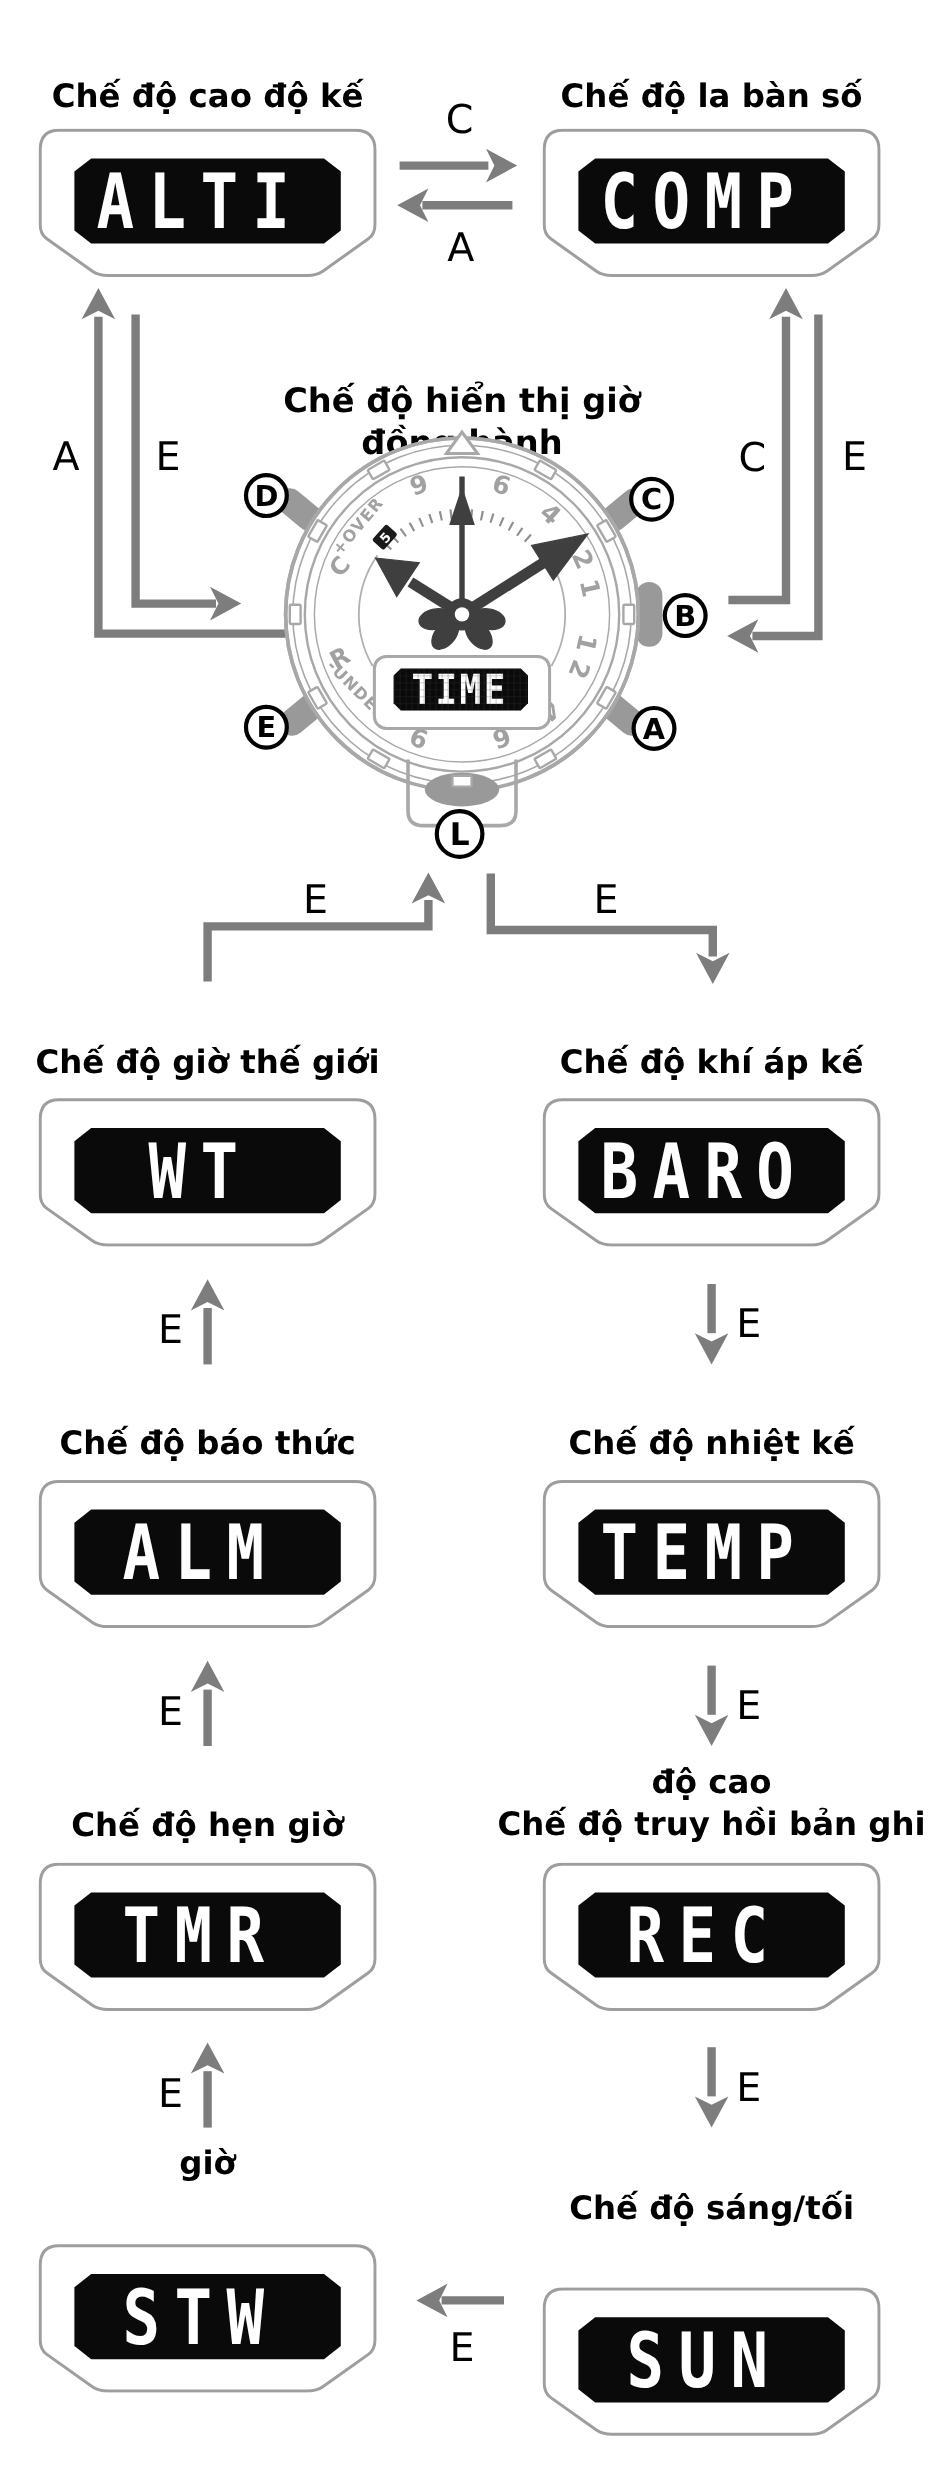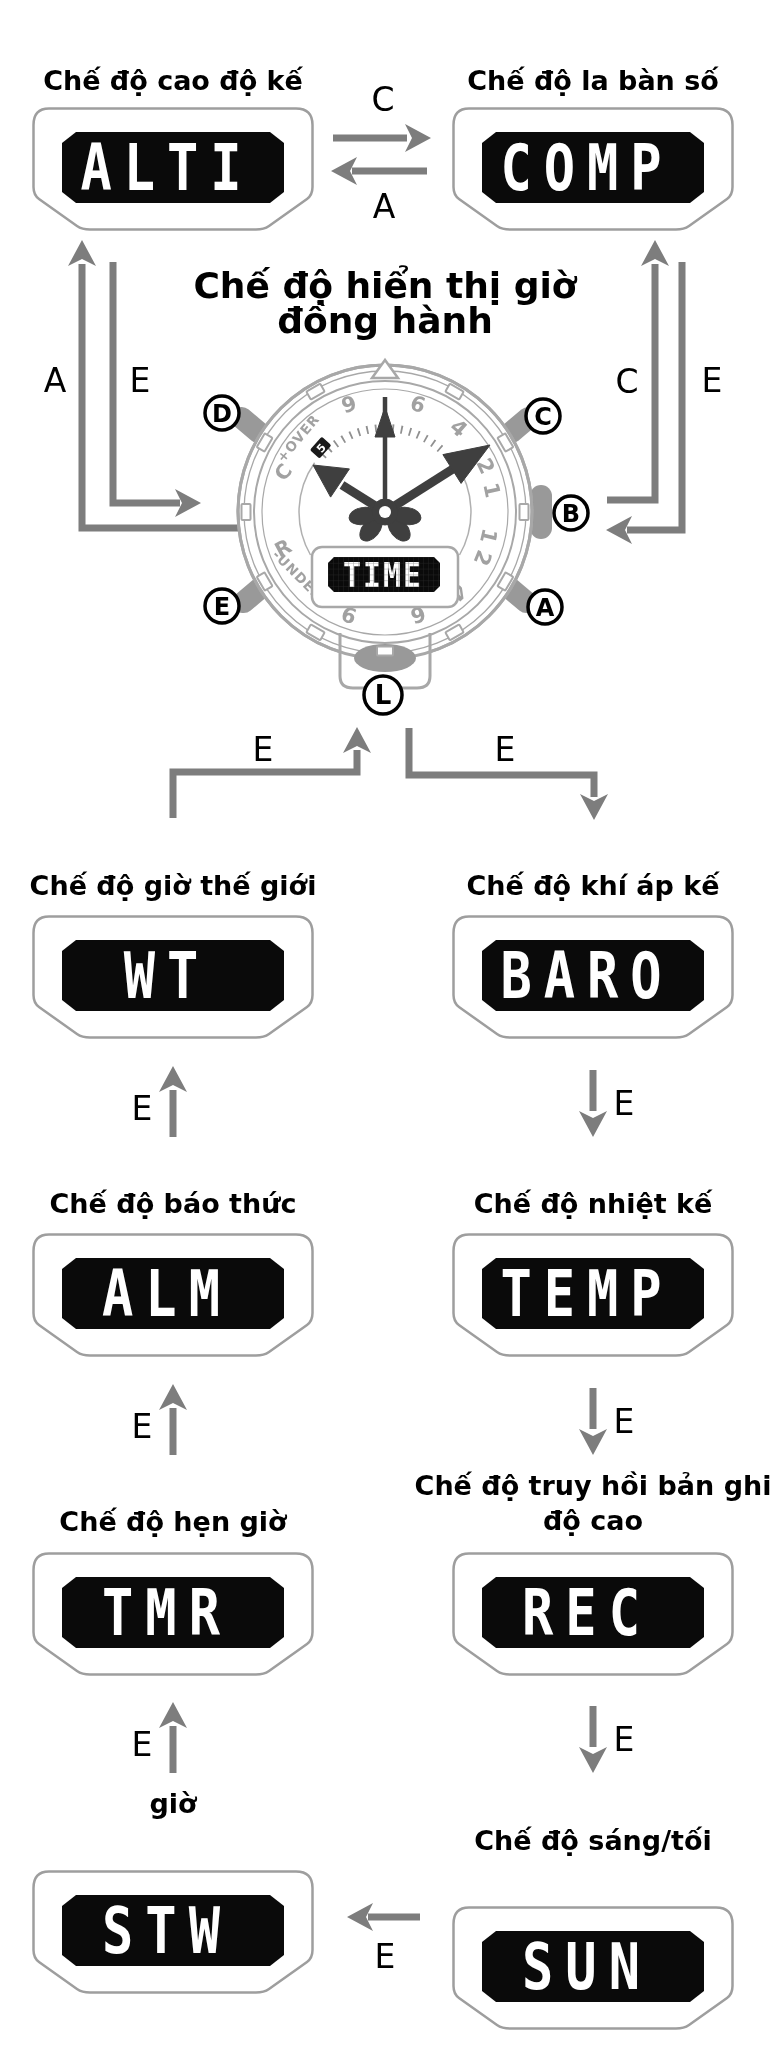--- a/index.html
+++ b/index.html
@@ -6,21 +6,21 @@
   #canvas {
     position:relative; width:776px; height:2072px; background:#ffffff;
     font-family:"DejaVu Sans", sans-serif; overflow:hidden;
   }
   .label {
     position:absolute; transform:translateX(-50%); text-align:center;
     font-weight:bold; font-size:27px; line-height:36px; color:#000;
     white-space:nowrap;
   }
   .label.two { line-height:35px; }
-  .watch-title { font-size:36px; line-height:37px; }
+  .watch-title { font-size:28px; line-height:37px;margin-top:48px; }
   .key {
     position:absolute; transform:translate(-50%,-50%);
     font-size:33px; color:#000; font-weight:normal;
   }
   .mode-box { position:absolute; width:284px; height:124px; }
   .arrows, .watch-svg { position:absolute; }
   .frame { fill:#ffffff; stroke:#9e9e9e; stroke-width:2.5; stroke-linejoin:round; }
   .lcd-panel { fill:#0a0a0a; }
   text.lcd-text {
     font-family:"DejaVu Sans Mono", monospace; font-weight:bold;
@@ -109,22 +109,22 @@
   </svg>
 
   <div class="label" style="left:173px;top:63px">Chế độ cao độ kế</div>
   <div class="label" style="left:593px;top:63px">Chế độ la bàn số</div>
   <div class="label" style="left:173px;top:868px">Chế độ giờ thế giới</div>
   <div class="label" style="left:593px;top:868px">Chế độ khí áp kế</div>
   <div class="label" style="left:173px;top:1186px">Chế độ báo thức</div>
   <div class="label" style="left:593px;top:1186px">Chế độ nhiệt kế</div>
   <div class="label" style="left:173px;top:1504px">Chế độ hẹn giờ</div>
   <div class="label two" style="left:593px;top:1468px">
+    <div>độ cao</div>
     <div>Chế độ truy hồi bản ghi</div>
-    <div>độ cao</div>
   </div>
   <div class="label two" style="left:173px;top:1786px">
     <div>giờ</div>
   </div>
   <div class="label" style="left:593px;top:1823px">Chế độ sáng/tối</div>
 
   <div class="label two watch-title" style="left:385px;top:268px">
     <div>Chế độ hiển thị giờ</div>
     <div>đồng hành</div>
   </div>

